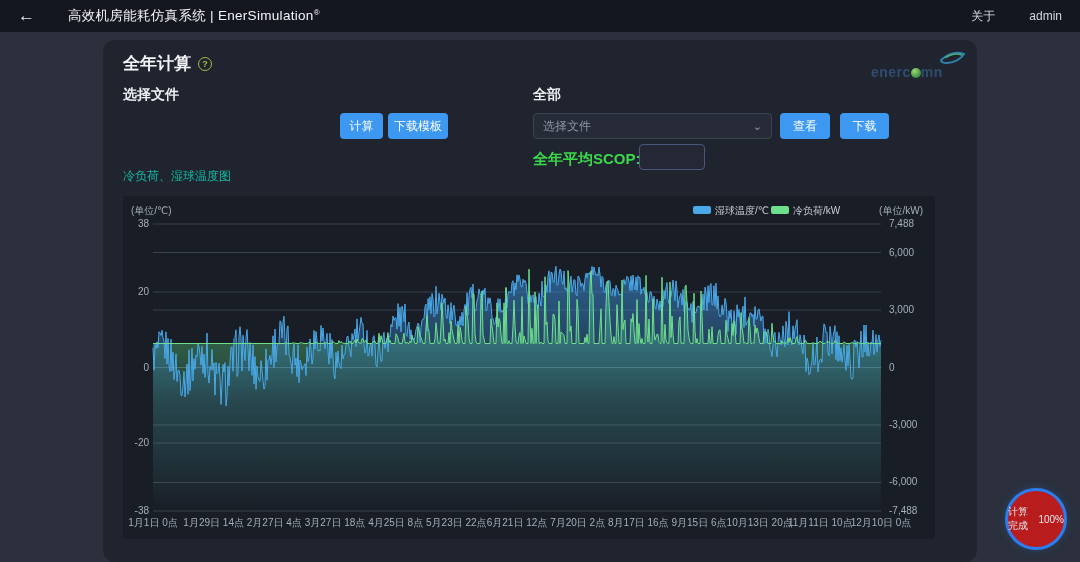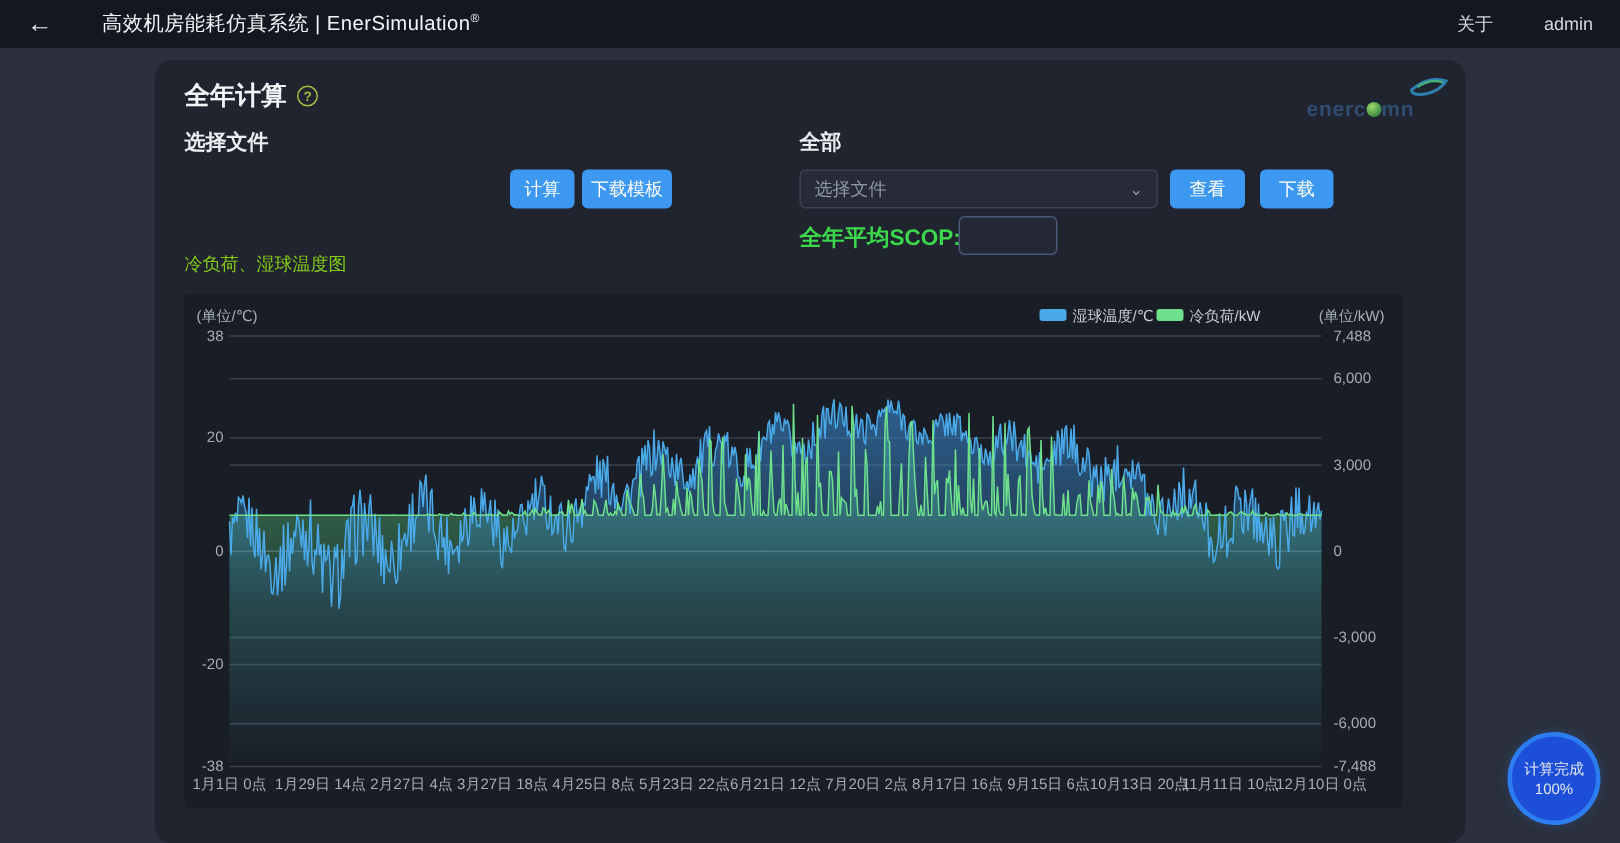--- a/index.html
+++ b/index.html
@@ -46,27 +46,27 @@
   .select-box { position:absolute; left:430px; top:73px; width:239px; height:26px; background:#262b37;
                 border:1px solid #3b4252; border-radius:4px; display:flex; align-items:center; padding:0 9px; cursor:pointer; }
   .select-text { flex:1; font-size:12px; color:#8f97a6; }
   .select-chevron { font-size:11px; color:#8f97a6; }
 
   .scop-label { position:absolute; left:430px; top:106px; height:25px; line-height:25px;
                 font-size:15px; font-weight:bold; color:#3bd84b; }
   .scop-input { position:absolute; left:536px; top:104px; width:66px; height:26px; background:#232834;
                 border:1px solid #49587a; border-radius:4px; color:#e6e9ee; font-size:12px; padding:0 6px; font-family:inherit; }
 
-  .chart-title { position:absolute; left:20px; top:128px; font-size:12px; color:#84cc16; }
+  .chart-title { position:absolute; left:20px; top:128px; font-size:12px; color:#14b8a6; }
 
   .chart-panel { position:absolute; left:20px; top:156px; width:812px; height:343px; background:#191d26; border-radius:3px; }
 
   
   .progress-ring { position:absolute; right:13px; bottom:12px; width:62px; height:62px; border-radius:50%;
-                   border:3px solid #2c7df0; background:#1d4ed8; display:flex; flex-direction:column;
+                   border:3px solid #2c7df0; background:#b91c1c; display:flex; flex-direction:row;
                    align-items:center; justify-content:center; gap:1px; box-shadow:0 0 8px rgba(44,125,240,.25); }
   .progress-ring div { font-size:10px; color:#e3e8ef; }
 
   svg text { font-family:"Liberation Sans","DejaVu Sans",sans-serif; }
 </style>
 </head>
 <body>
 
 <div class="topbar">
   <span class="back">←</span>

